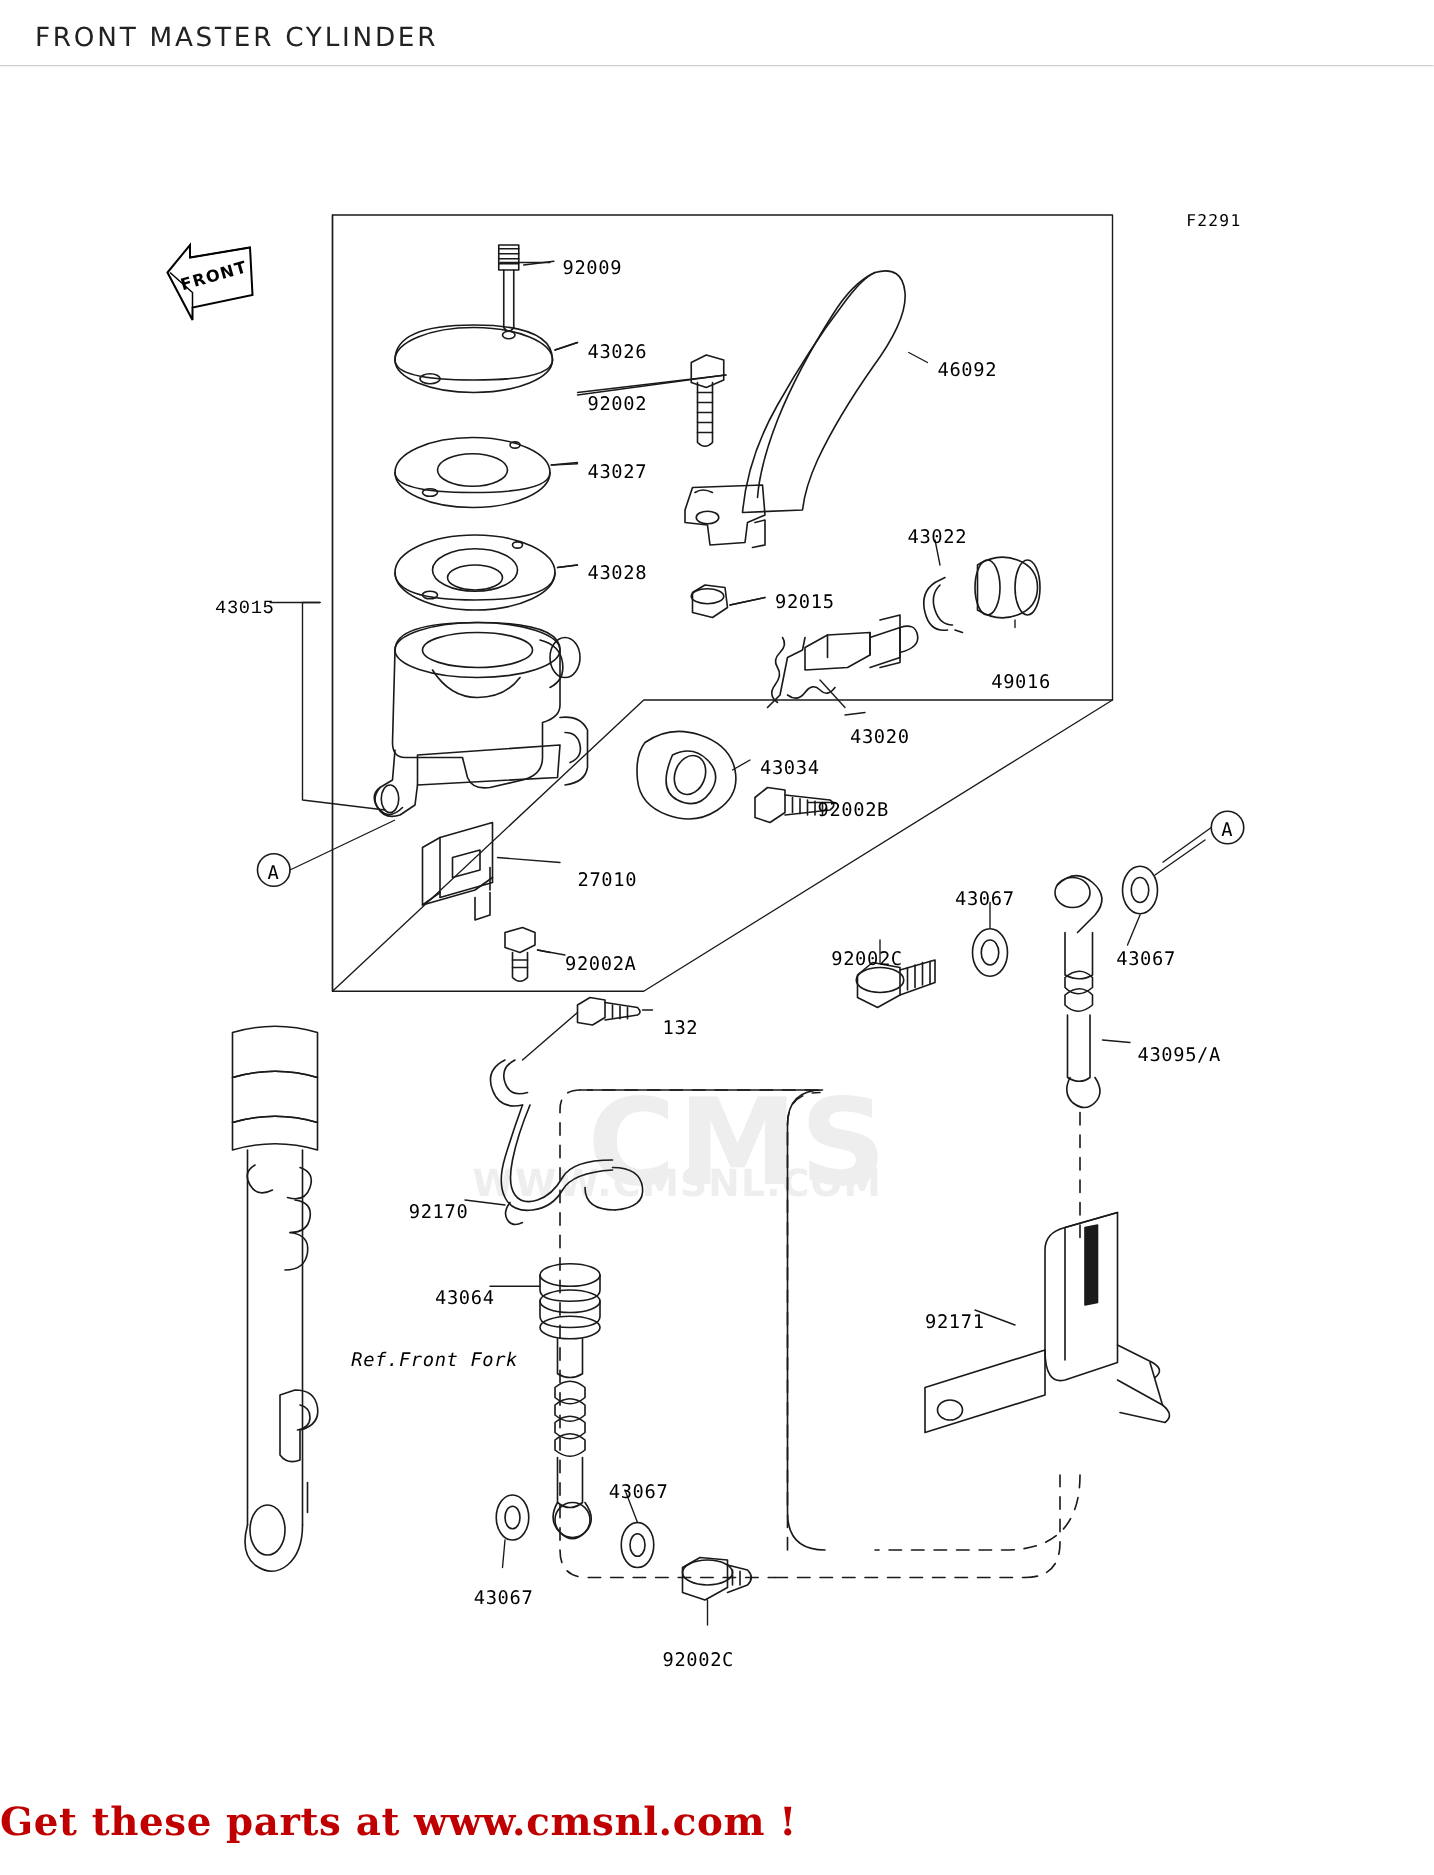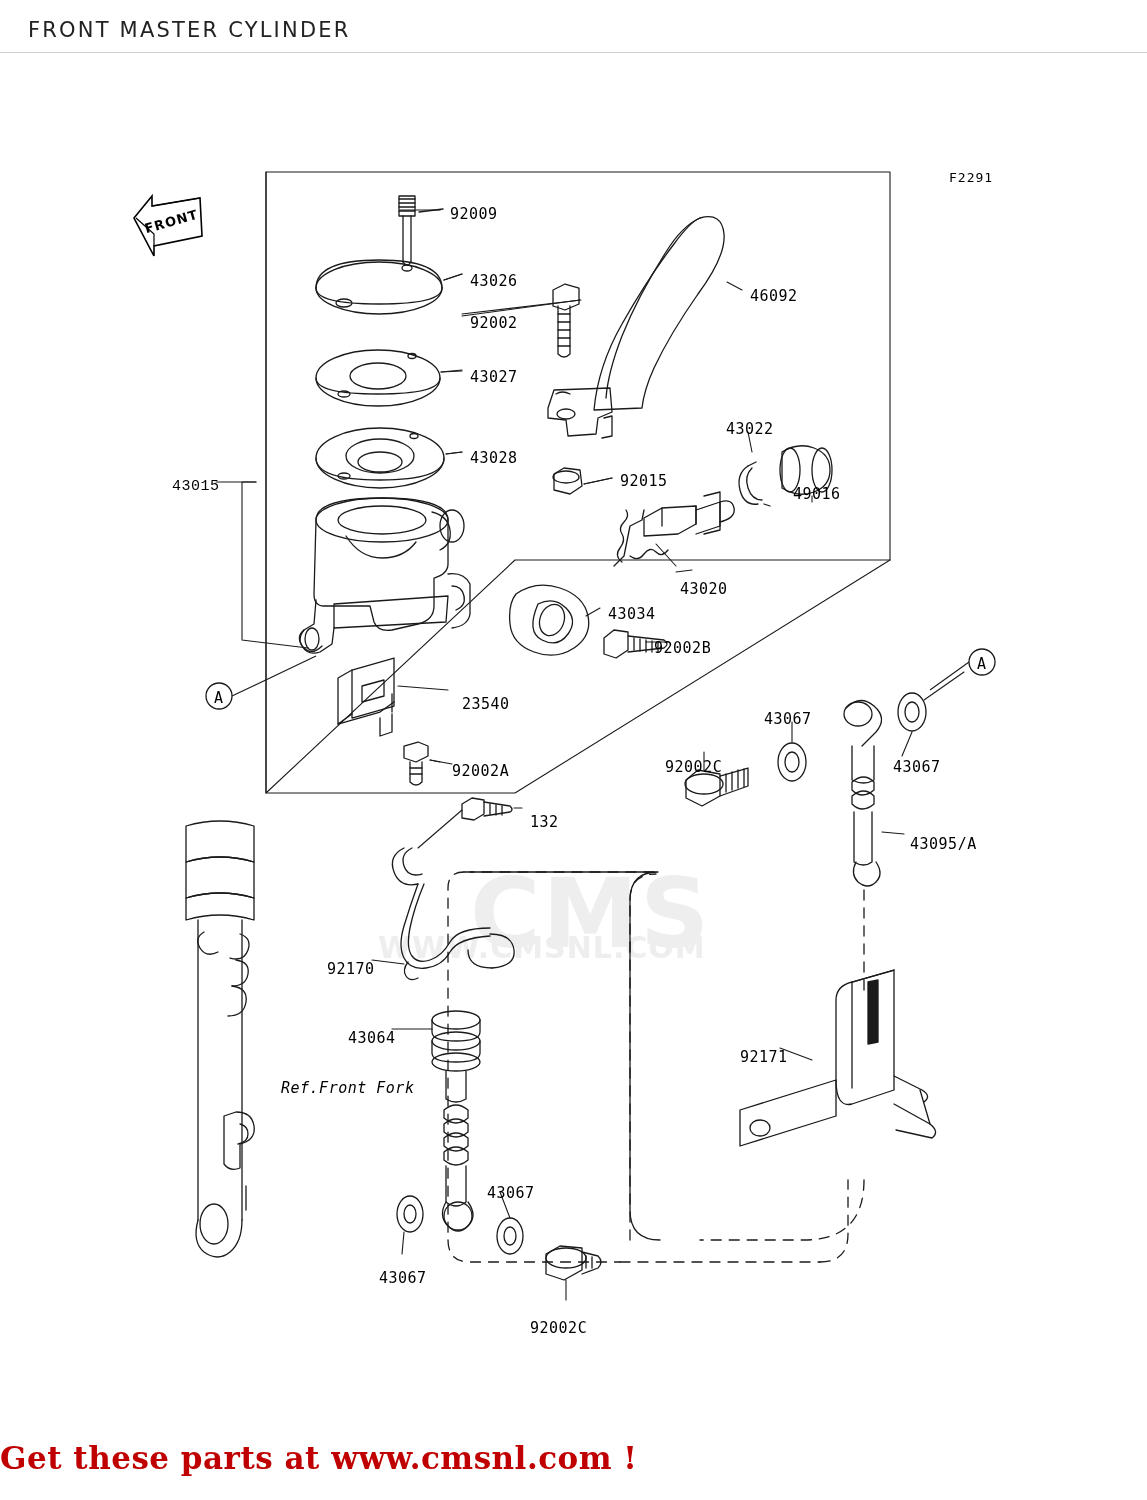--- a/index.html
+++ b/index.html
@@ -368,27 +368,27 @@
   <div class="label" style="left:214px; top:689px;">A</div>
   <div class="label" style="left:977px; top:655px;">A</div>
 
   <div class="label" style="left:450px; top:205px;">92009</div>
   <div class="label" style="left:470px; top:272px;">43026</div>
   <div class="label" style="left:470px; top:314px;">92002</div>
   <div class="label" style="left:470px; top:368px;">43027</div>
   <div class="label" style="left:750px; top:287px;">46092</div>
   <div class="label" style="left:470px; top:449px;">43028</div>
   <div class="label" style="left:726px; top:420px;">43022</div>
-  <div class="label" style="left:793px; top:485px;">49016</div>
+  <div class="label" style="left:793px; top:536px;">49016</div>
   <div class="label" style="left:620px; top:472px;">92015</div>
   <div class="label" style="left:172px; top:478px;font-family:Liberation Mono, monospace;">43015</div>
   <div class="label" style="left:680px; top:580px;">43020</div>
   <div class="label" style="left:608px; top:605px;">43034</div>
   <div class="label" style="left:654px; top:639px;">92002B</div>
-  <div class="label" style="left:462px; top:695px;">23540</div>
+  <div class="label" style="left:462px; top:695px;">27010</div>
   <div class="label" style="left:764px; top:710px;">43067</div>
   <div class="label" style="left:893px; top:758px;">43067</div>
   <div class="label" style="left:665px; top:758px;">92002C</div>
   <div class="label" style="left:452px; top:762px;">92002A</div>
   <div class="label" style="left:530px; top:813px;">132</div>
   <div class="label" style="left:910px; top:835px;">43095/A</div>
   <div class="label" style="left:327px; top:960px;">92170</div>
   <div class="label" style="left:348px; top:1029px;">43064</div>
   <div class="label" style="left:740px; top:1048px;">92171</div>
   <div class="label" style="left:281px; top:1079px;font-style:italic;">Ref.Front Fork</div>

